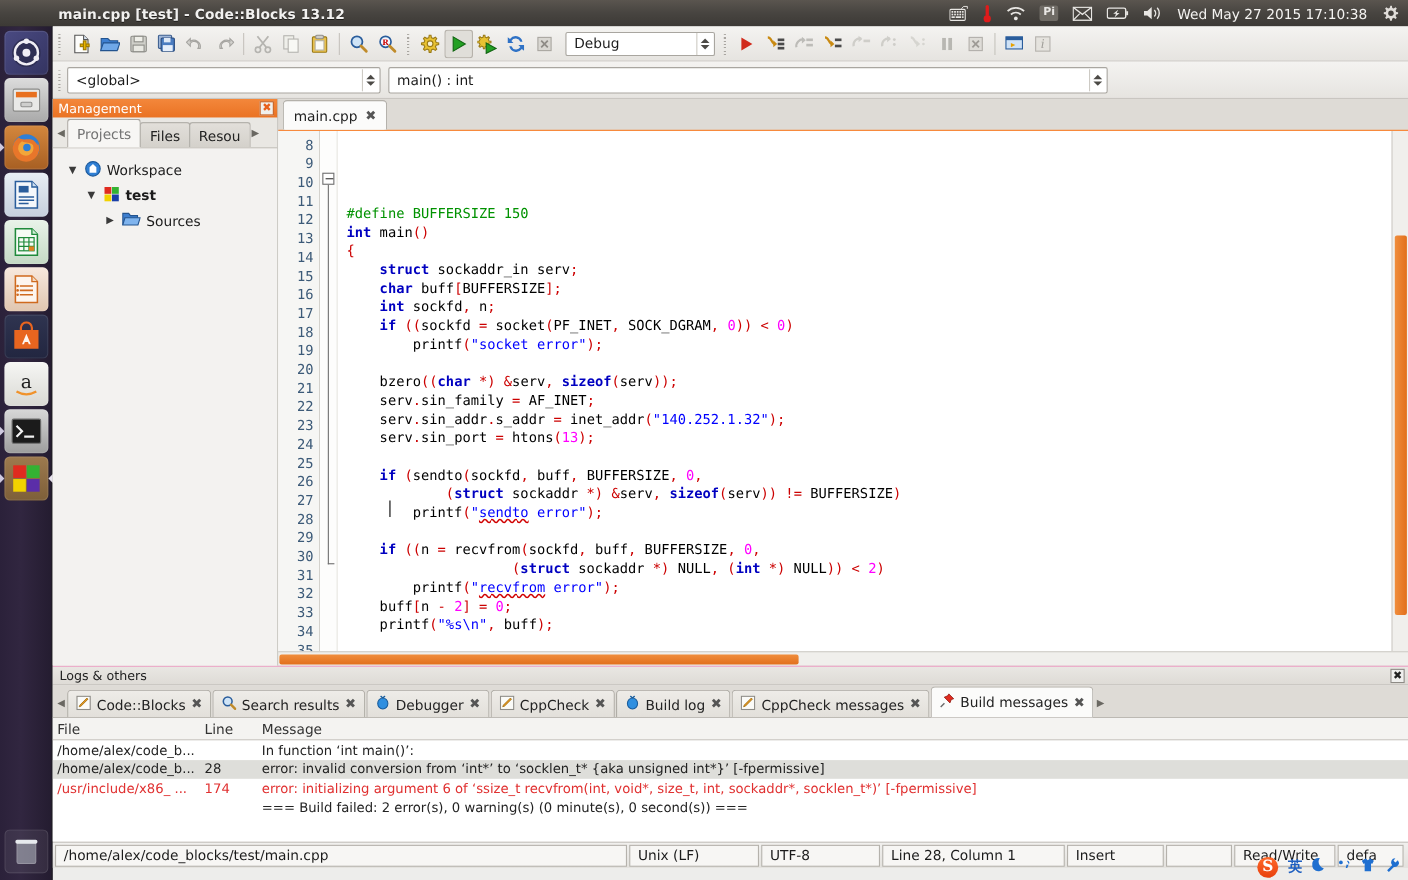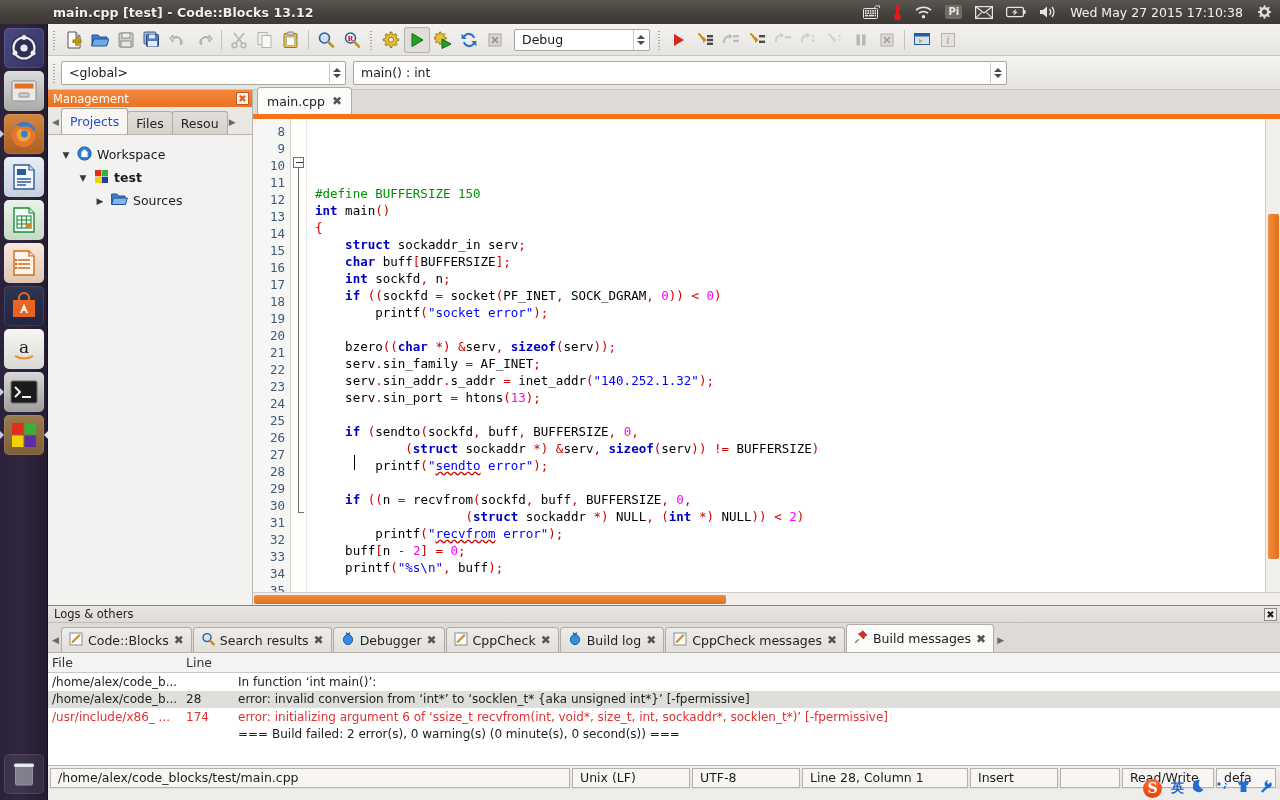--- a/index.html
+++ b/index.html
@@ -92,31 +92,31 @@
   .mgmt-title .x { margin-left:auto; width:13px; height:13px; display:flex; align-items:center; justify-content:center;
     background:#f0f0ee; color:#e8601c; font-size:10px; font-weight:bold; border:1px solid #c75b1a; }
   .mgmt-tabs { height:28px; display:flex; align-items:flex-end; background:#e9e7e3;
                border-bottom:1px solid #b9b6b0; padding-left:2px; }
   .tab-arrow { width:11px; height:24px; display:flex; align-items:center; justify-content:center; color:#6a6862; font-size:9px; }
   .mtab {
     height:23px; padding:0 8px; display:flex; align-items:center; font-size:12.5px;
     background:linear-gradient(to bottom,#e2dfda,#d4d1cb); color:#222;
     border:1px solid #b0ada7; border-bottom:none; border-radius:3px 3px 0 0; margin-right:-1px;
   }
-  .mtab.active { background:#f7f6f4; color:#1d4ed8; height:26px; border-color:#a9a6a0; position:relative; z-index:2; }
+  .mtab.active { background:#f7f6f4; color:#737373; height:26px; border-color:#a9a6a0; position:relative; z-index:2; }
   .tree { padding:8px 0 0 0; font-size:12.5px; color:#1b1b1b; background:#f3f2f0; flex:1; }
   .trow { display:flex; align-items:center; height:23px; gap:5px; }
   .twist { width:12px; text-align:center; color:#3a3a3a; font-size:9px; }
   .tlabel { white-space:nowrap; }
   .tlabel.b { font-weight:bold; }
 
   
   .editor-col { flex:1; display:flex; flex-direction:column; min-width:0; }
   .etabs { height:29px; background:#dedbd6; display:flex; align-items:flex-end; padding-left:4px;
-           border-bottom:5px solid #f97316; }
+           border-bottom:1px solid #f97316; }
   .etab { height:27px; display:flex; align-items:center; gap:7px; padding:0 9px;
           background:#fbfbfa; border:1px solid #aeaba5; border-bottom:none;
           border-radius:4px 4px 0 0; font-size:12.5px; color:#222; }
   .xglyph { color:#555; font-size:12px; font-weight:bold; line-height:1; }
   .edit-area { flex:1; position:relative; background:#ffffff; overflow:hidden; display:flex; }
   .gutter { width:38px; background:#f6f6f4; border-right:1px solid #d4d2cd;
             font-family:"DejaVu Sans Mono", monospace; font-size:12.5px; color:#3c5a78;
             text-align:right; padding-top:4px; }
   .gline { height:17px; line-height:17px; padding-right:5px; position:relative; }
   .errmark { position:absolute; right:-14px; top:3px; width:11px; height:11px; background:#ff0000; border:1px solid #b50000; }
@@ -765,20 +765,21 @@
               </svg></span>
           <span>Build messages</span>
           <span class="xg">✖</span>
         </div>
         <div class="tab-arrow">▶</div>
       </div>
       <div class="log-table">
         <div class="lhead">
           <div class="c-file">File</div>
           <div class="c-line">Line</div>
+          <div class="c-msg">Message</div>
         </div>
         <div id="logrows">
             <div class="lrow">
               <div class="c-file">/home/alex/code_b...</div>
               <div class="c-line"></div>
               <div class="c-msg">In function ‘int main()’:</div>
             </div>
             <div class="lrow sel">
               <div class="c-file">/home/alex/code_b...</div>
               <div class="c-line">28</div>

